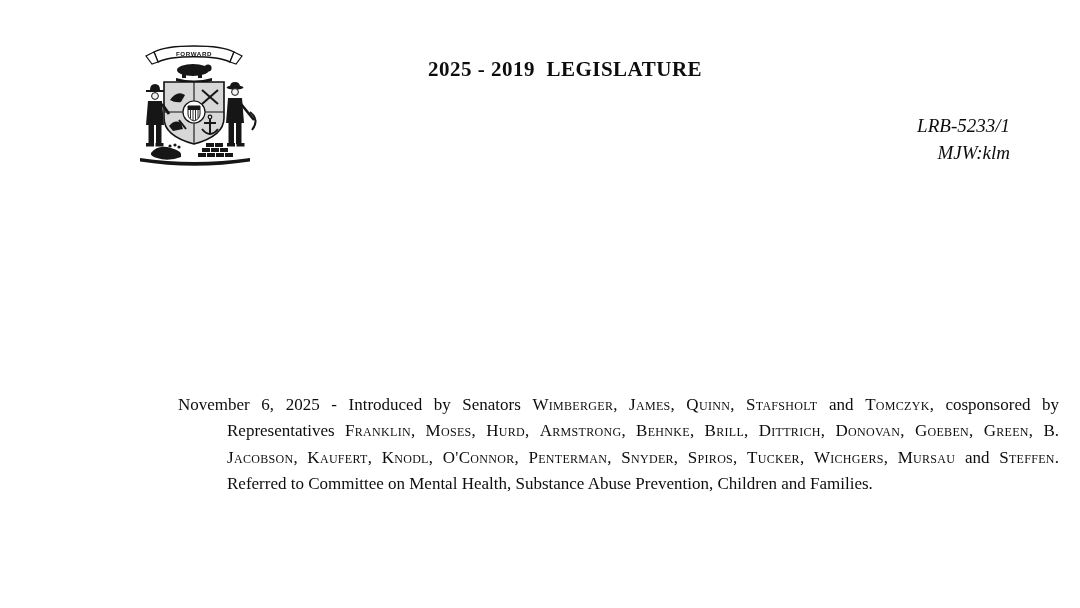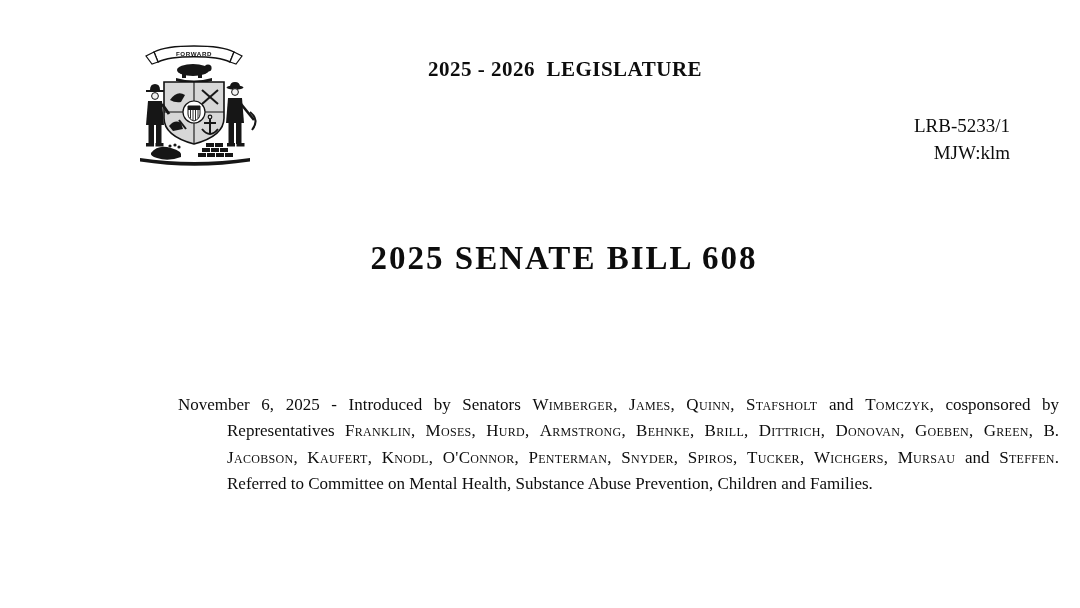--- a/index.html
+++ b/index.html
@@ -42,20 +42,21 @@
     color: #0d0d0d;
   }
 
   .lrb-block {
     position: absolute;
     right: 70px; top: 112px;
     text-align: right;
     font-size: 19px;
     line-height: 27px;
     color: #0d0d0d;
+    font-style: italic;
   }
 
   .bill-title {
     position: absolute;
     left: 110px; top: 238px; width: 908px;
     margin: 0;
     text-align: center;
     font-size: 33px;
     line-height: 40px;
     font-weight: bold;
@@ -180,25 +181,24 @@
         <rect x="96" y="108" width="8" height="4"></rect>
       <rect x="74" y="113" width="8" height="4"></rect>
         <rect x="83" y="113" width="8" height="4"></rect>
         <rect x="92" y="113" width="8" height="4"></rect>
         <rect x="101" y="113" width="8" height="4"></rect>
     </g>
     <path d="M16,118 Q70,126 126,118 L126,121.5 Q70,130 16,121.5 Z" fill="#161616"></path>
   </svg>
 
   <div class="letterhead">
-    <div class="legislature-line">2025 - 2026  LEGISLATURE</div>
+    <div class="legislature-line">2025 - 2019  LEGISLATURE</div>
   </div>
 
   <div class="lrb-block">
     <div>LRB-5233/1</div>
     <div>MJW:klm</div>
   </div>
 
-  <h1 class="bill-title">2025 SENATE BILL 608</h1>
 
   <p class="intro"><span>November 6, 2025 - Introduced by Senators </span><span class="sc">Wimberger</span><span>, </span><span class="sc">James</span><span>, </span><span class="sc">Quinn</span><span>, </span><span class="sc">Stafsholt</span><span> and </span><span class="sc">Tomczyk</span><span>, cosponsored by Representatives </span><span class="sc">Franklin</span><span>, </span><span class="sc">Moses</span><span>, </span><span class="sc">Hurd</span><span>, </span><span class="sc">Armstrong</span><span>, </span><span class="sc">Behnke</span><span>, </span><span class="sc">Brill</span><span>, </span><span class="sc">Dittrich</span><span>, </span><span class="sc">Donovan</span><span>, </span><span class="sc">Goeben</span><span>, </span><span class="sc">Green</span><span>, B. </span><span class="sc">Jacobson</span><span>, </span><span class="sc">Kaufert</span><span>, </span><span class="sc">Knodl</span><span>, </span><span class="sc">O'Connor</span><span>, </span><span class="sc">Penterman</span><span>, </span><span class="sc">Snyder</span><span>, </span><span class="sc">Spiros</span><span>, </span><span class="sc">Tucker</span><span>, </span><span class="sc">Wichgers</span><span>, </span><span class="sc">Mursau</span><span> and </span><span class="sc">Steffen</span><span>. Referred to Committee on Mental Health, Substance Abuse Prevention, Children and Families.</span></p>
 
 </div>
 
 </body></html>

